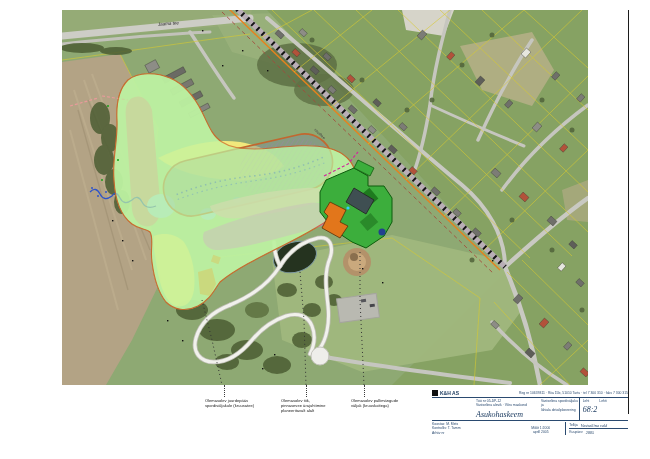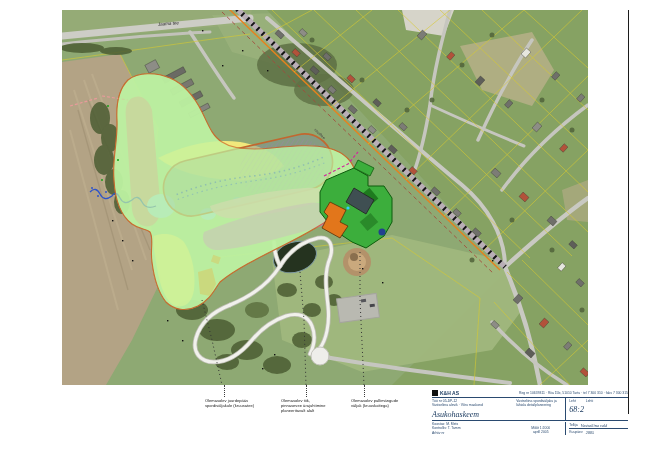--- a/index.html
+++ b/index.html
@@ -9,21 +9,21 @@
   .frame-right{position:absolute;left:628px;top:10px;width:0;height:404px;border-left:1.5px solid #1c1c1c;}
   .note{position:absolute;font-size:4px;line-height:1.3;color:#151515;letter-spacing:.05px;}
   .stub{position:absolute;width:0;height:12px;top:385px;border-left:1px dotted #3a3a3a;}
   
   .tb{position:absolute;left:432px;top:388px;width:196px;color:#1c3d63;}
   .tb .rule{border-top:1px solid #2a4a70;height:0;}
   .tb-top{display:flex;align-items:center;gap:2px;height:9px;}
   .logo{width:6px;height:6px;background:#101010;flex:0 0 auto;}
   .company{font-weight:bold;font-size:5px;color:#16365c;}
   .contact{margin-left:auto;font-size:3.4px;color:#2a4a70;white-space:nowrap;}
-  .tb-main{display:flex;height:22px;}
+  .tb-main{display:flex;height:22px;margin-left:44px;}
   .cell-l{width:86px;padding-top:1px;}
   .cell-m{width:50px;padding-top:1px;}
   .cell-r{width:60px;border-left:.5px solid #2a4a70;padding-left:3px;padding-top:1px;}
   .tiny{font-size:3.4px;line-height:1.25;color:#2a4a70;}
   .sheet-title,.sheet-no{font-family:"Liberation Serif",serif;font-style:italic;font-size:8px;margin-top:2px;color:#16365c;}
   .tb-bottom{display:flex;padding-top:1px;}
   .b-l{width:86px;} .b-m{width:50px;padding-top:4px;text-align:center;} .b-r{width:60px;border-left:.5px solid #2a4a70;padding-left:3px;}
   .kv{display:flex;gap:3px;border-bottom:.5px solid #2a4a70;padding:.5px 0;}
   .kv .v{font-family:"Liberation Serif",serif;font-style:italic;font-size:4.2px;}
   .lbls{display:flex;gap:10px;}

